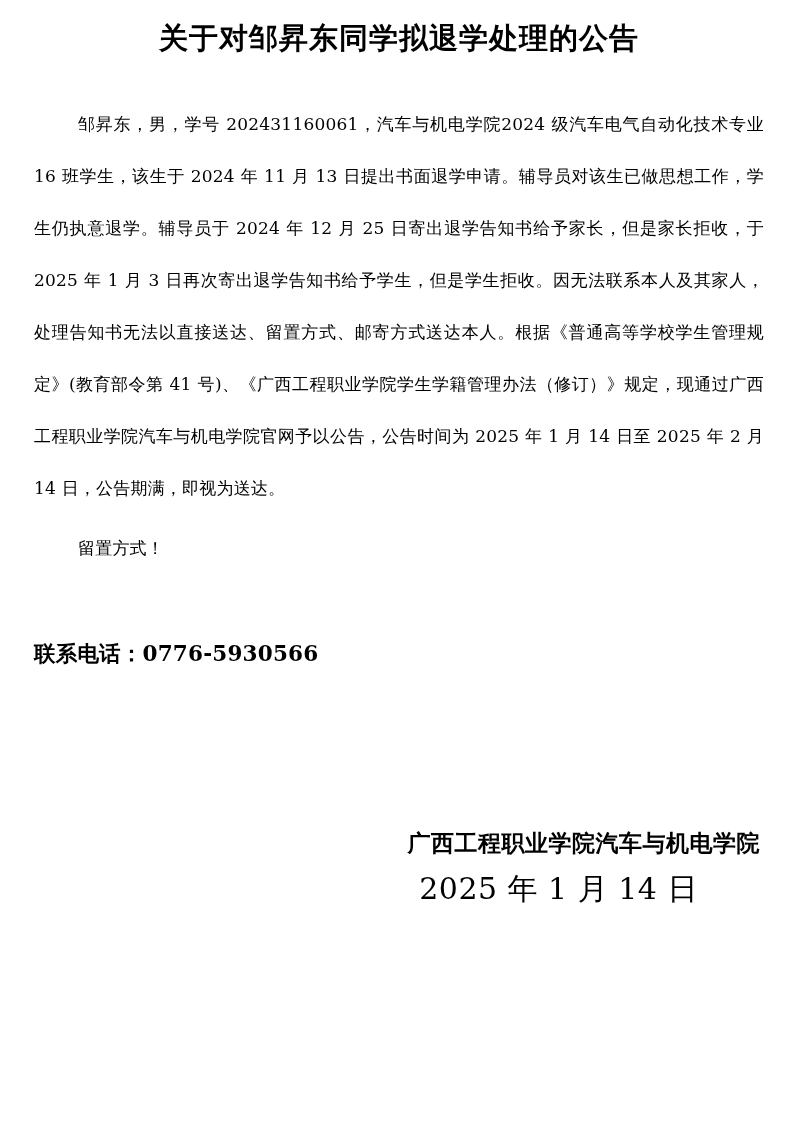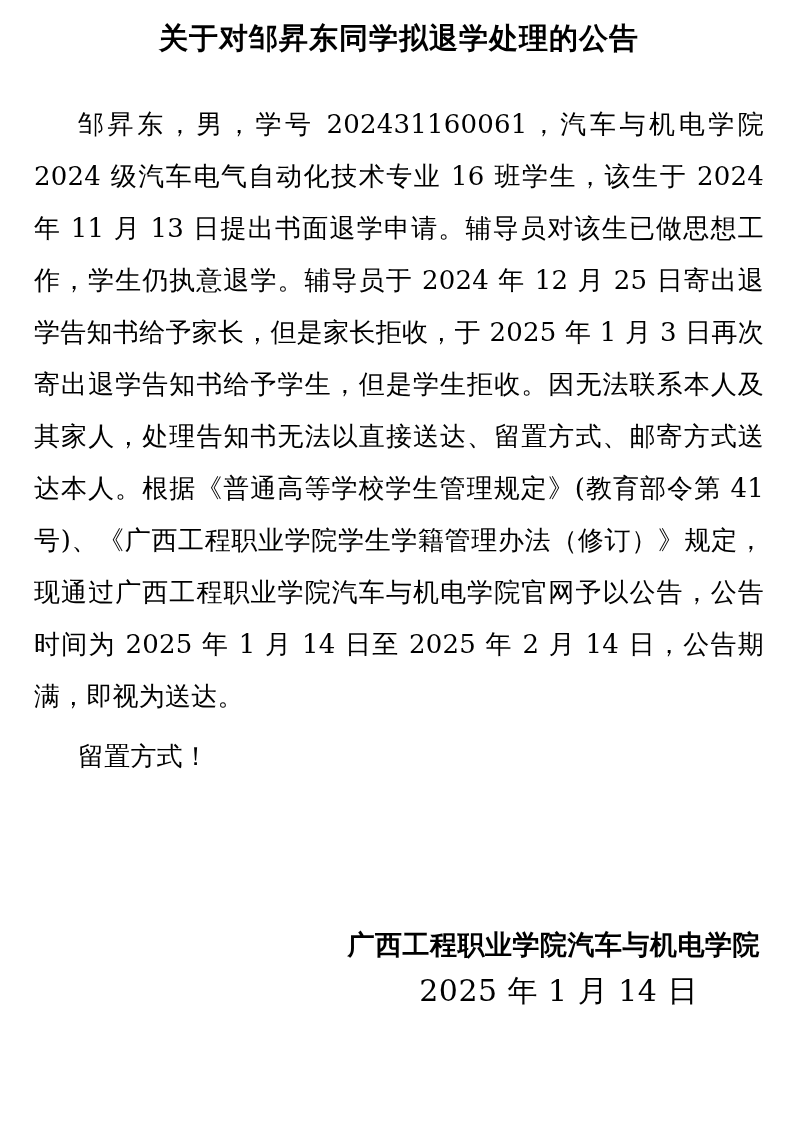--- a/index.html
+++ b/index.html
@@ -27,21 +27,21 @@
     font-weight: bold;
     letter-spacing: 1px;
     line-height: 1.3;
     margin: 6px 0 0 0;
     font-family: "DejaVu Serif", serif;
   }
   .body-block {
     margin-top: 40px;
   }
   .para {
-    font-size: 26px;
+    font-size: 17px;
     line-height: 52px;
     text-align: justify;
     text-justify: inter-ideograph;
     margin: 0;
     letter-spacing: 0.2px;
   }
   .para.indent {
     text-indent: 44px;
   }
   .para.spaced {
@@ -53,21 +53,21 @@
     margin-top: 54px;
     font-weight: bold;
     letter-spacing: 0.2px;
   }
   .contact .num {
     font-weight: bold;
   }
   .signature {
     margin-top: 140px;
     text-align: right;
-    font-size: 27px;
+    font-size: 23px;
     font-weight: bold;
     line-height: 46px;
     letter-spacing: 0.5px;
     padding-right: 4px;
   }
   .sig-date {
     text-align: right;
     font-size: 30px;
     font-weight: normal;
     line-height: 46px;
@@ -80,17 +80,20 @@
 
 <div class="page">
 
   <h1 class="doc-title">关于对邹昇东同学拟退学处理的公告</h1>
 
   <div class="body-block">
     <p class="para indent">邹昇东，男，学号 202431160061，汽车与机电学院2024 级汽车电气自动化技术专业 16 班学生，该生于 2024 年 11 月 13 日提出书面退学申请。辅导员对该生已做思想工作，学生仍执意退学。辅导员于 2024 年 12 月 25 日寄出退学告知书给予家长，但是家长拒收，于 2025 年 1 月 3 日再次寄出退学告知书给予学生，但是学生拒收。因无法联系本人及其家人，处理告知书无法以直接送达、留置方式、邮寄方式送达本人。根据《普通高等学校学生管理规定》(教育部令第 41 号)、《广西工程职业学院学生学籍管理办法（修订）》规定，现通过广西工程职业学院汽车与机电学院官网予以公告，公告时间为 2025 年 1 月 14 日至 2025 年 2 月 14 日，公告期满，即视为送达。</p>
     <p class="para indent spaced">留置方式！</p>
   </div>
 
+  <div class="contact">
+    <span>联系电话：</span><span class="num">0776-5930566</span>
+  </div>
 
   <div class="signature">广西工程职业学院汽车与机电学院</div>
   <div class="sig-date">2025 年 1 月 14 日</div>
 
 </div>
 
 </body></html>

